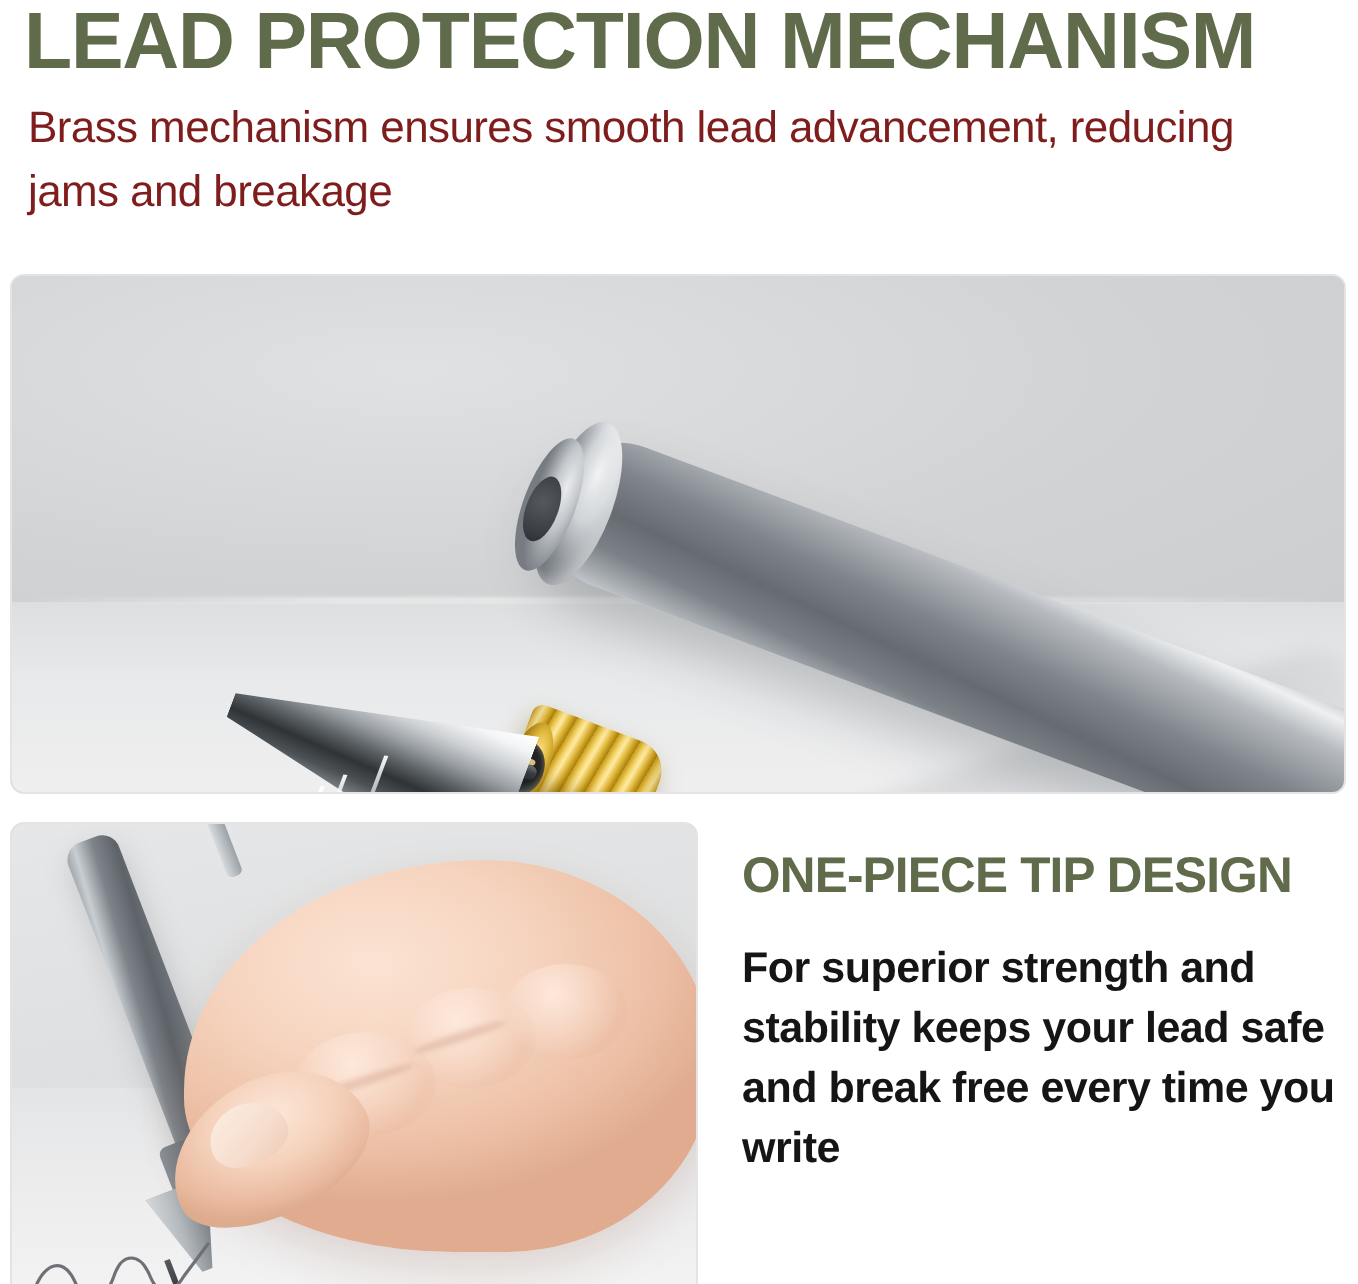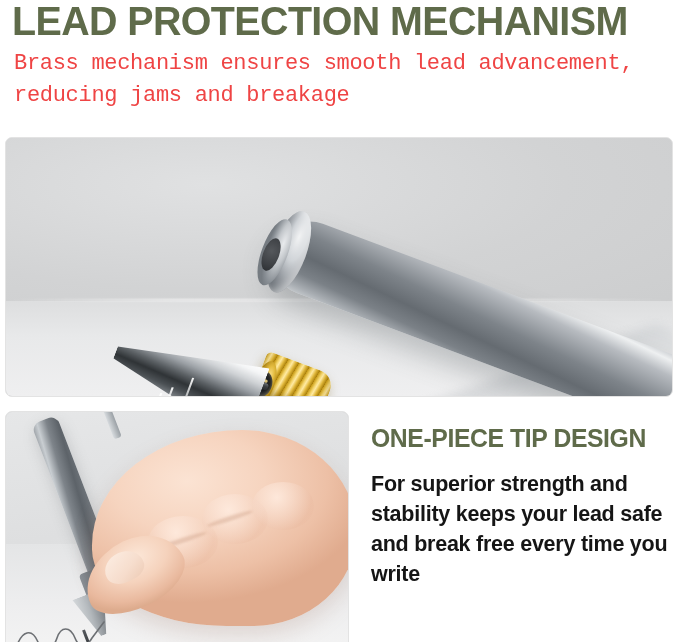--- a/index.html
+++ b/index.html
@@ -30,22 +30,21 @@
     transform-origin:left top;
   }
   #headline-sub {
     position:absolute;
     left:14px; top:48px;
     width:650px;
     font-size:22px;
     line-height:32px;
     font-weight:400;
     letter-spacing:-0.3px;
-    color:#ef4444;
-    font-family:Liberation Mono, monospace;
+    color:#7f1d1d;
   }
 
   
   .photo {
     position:absolute;
     border-radius:7px;
     overflow:hidden;
     background:#d3d4d5;
     border:1px solid #e3e3e3;
   }

